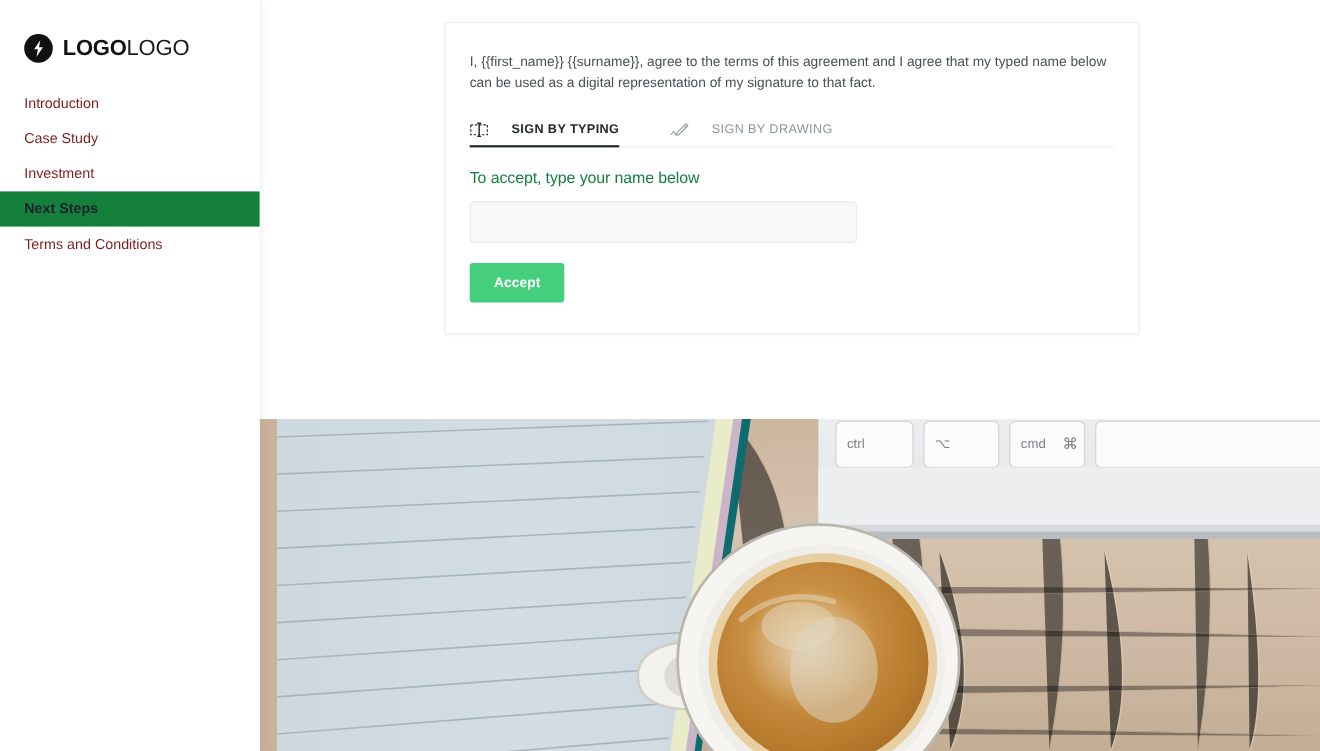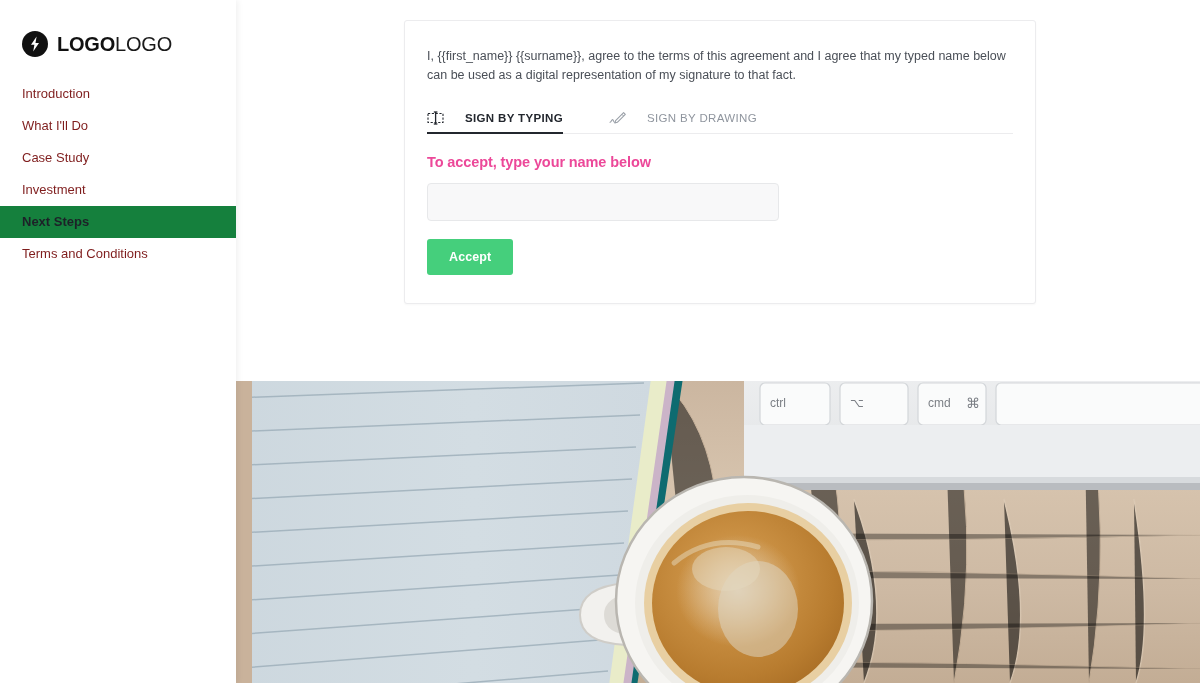--- a/index.html
+++ b/index.html
@@ -143,22 +143,22 @@
     left: 0; right: 14px; bottom: -1px;
     height: 2px;
     background: #23272e;
   }
   .tab-icon { display: flex; align-items:center; width:18px; height:16px; }
   .tab-icon svg { display:block; }
 
   .field-label {
     margin-top: 20px;
     font-size: 14.5px;
-    font-weight: 700;
-    color: #ec4899;
+    font-weight: 400;
+    color: #15803d;
     letter-spacing: -0.1px;
   }
 
   .name-input {
     display: block;
     margin-top: 13px;
     width: 352px;
     height: 38px;
     background: #f8f8f9;
     border: 1px solid #e7e8ea;
@@ -211,21 +211,20 @@
           <path d="M8.6 0.5 L3.0 8.8 H6.4 L5.2 15.5 L11.0 7.0 H7.5 Z" fill="#ffffff"></path>
         </svg>
       </span>
       <span class="logo-text">
         <span class="lt-bold">LOGO</span><span class="lt-light">LOGO</span>
       </span>
     </div>
 
     <nav class="nav">
       <a class="nav-item">Introduction</a>
-      <a class="nav-item">What I'll Do</a>
       <a class="nav-item">Case Study</a>
       <a class="nav-item">Investment</a>
       <a class="nav-item active">Next Steps</a>
       <a class="nav-item">Terms and Conditions</a>
     </nav>
   </aside>
 
   <main class="main">
 
     <section class="doc-area">

